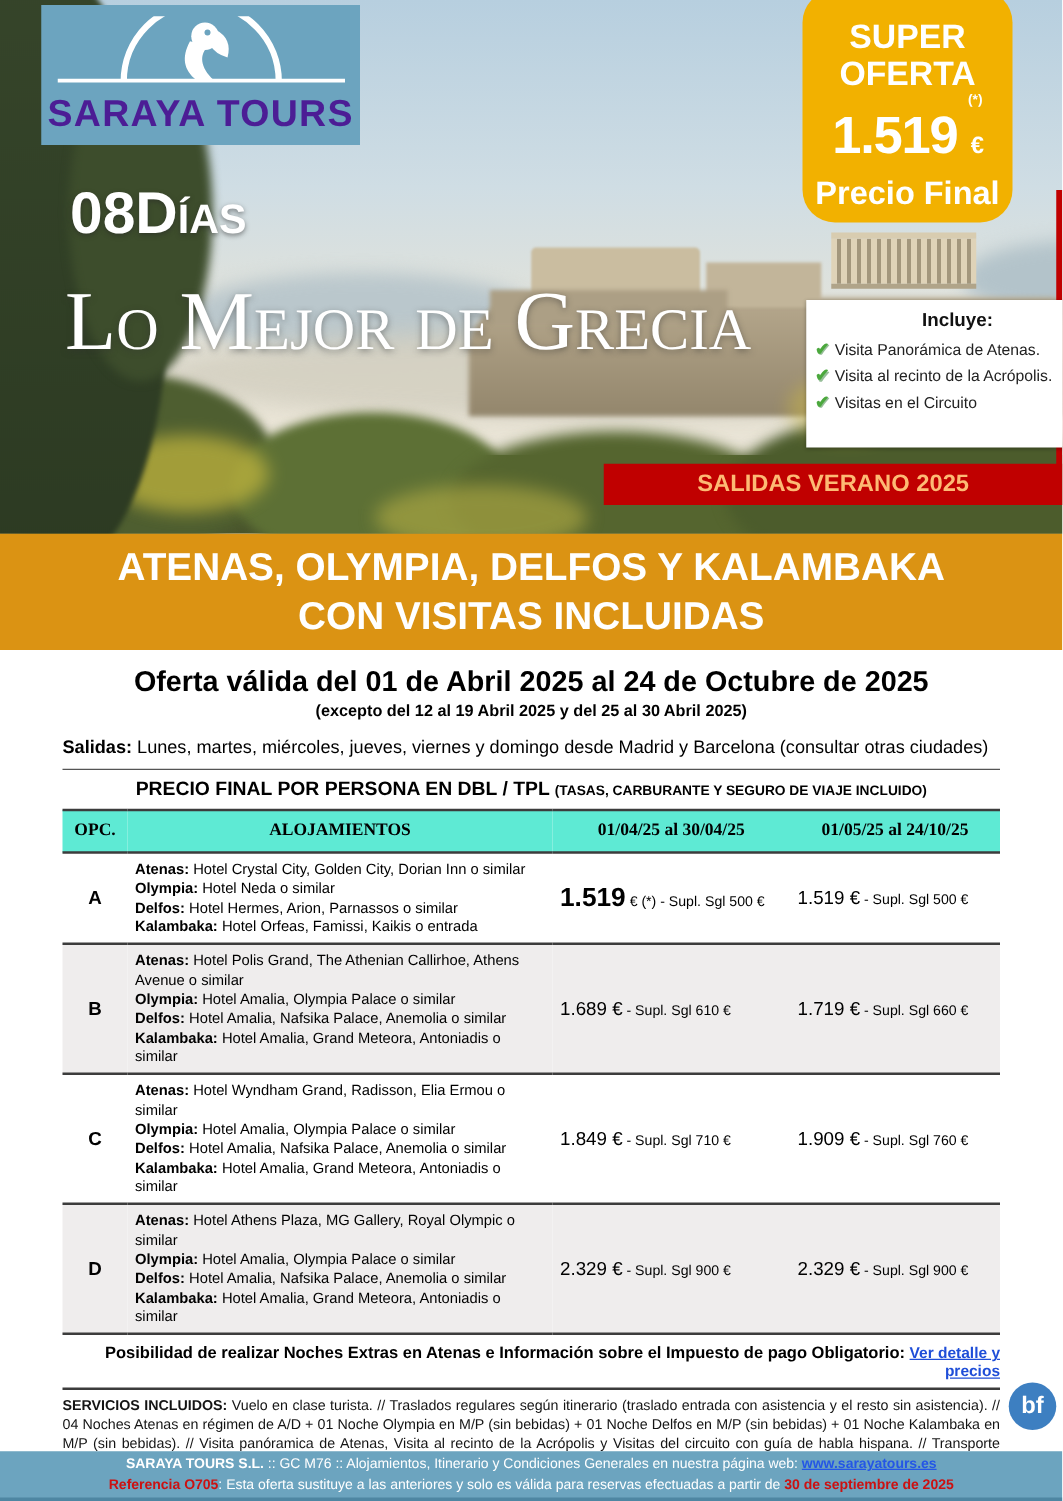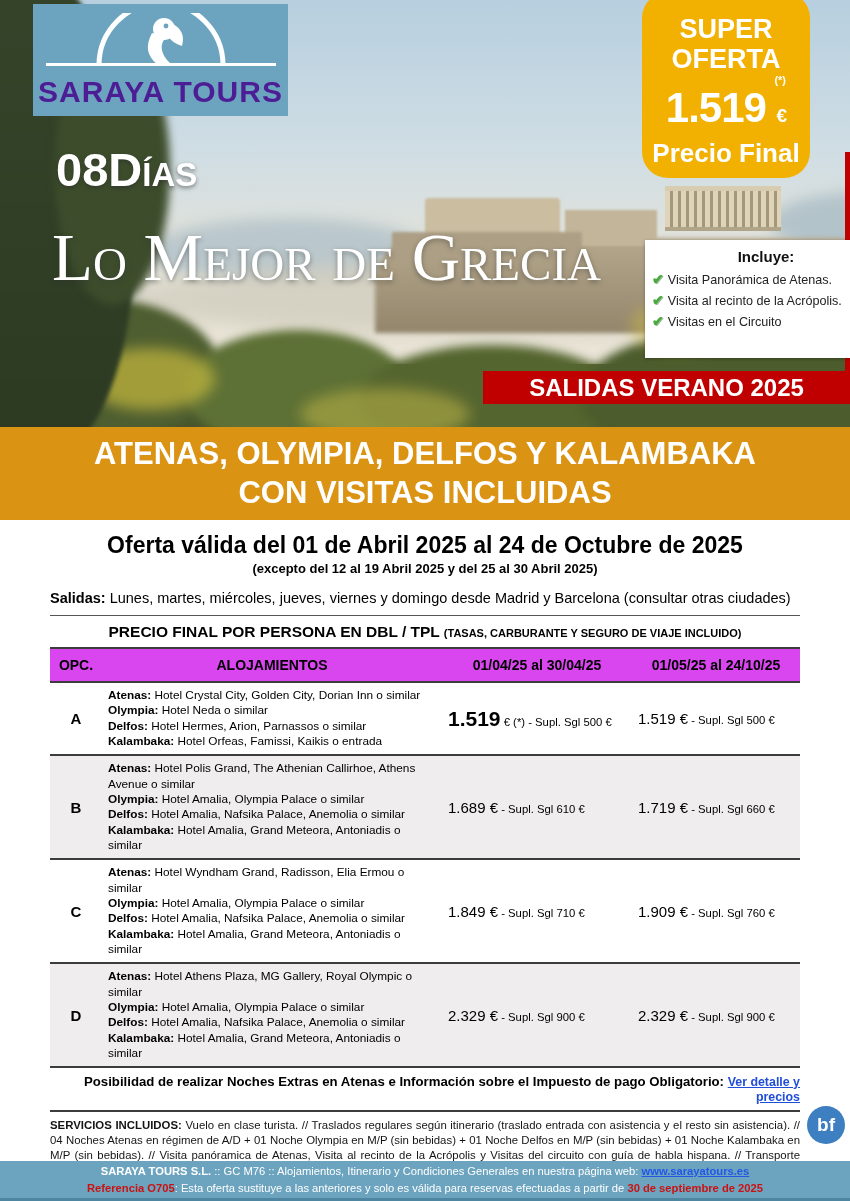--- a/index.html
+++ b/index.html
@@ -60,38 +60,38 @@
 
   
   .includes-box{position:absolute;left:645px;top:240px;width:239px;height:118px;background:#fff;z-index:6;
         box-sizing:border-box;padding:8px 4px 6px 7px;box-shadow:0 1px 3px rgba(0,0,0,.3);}
   .inc-title{font-weight:bold;font-size:15px;text-align:center;margin-bottom:7px;color:#111;}
   .inc-item{font-size:12.6px;color:#222;margin:6px 0;display:flex;gap:4px;align-items:baseline;white-space:nowrap;}
   .check{color:#4ba83d;font-size:14px;font-weight:bold;text-shadow:1px 1px 0 rgba(46,125,50,.5);line-height:1;}
 
   
   .season-banner{position:absolute;left:483px;top:371px;width:367px;height:33px;background:#c00000;z-index:6;
-        color:#ffffff;font-weight:bold;font-size:24px;display:flex;align-items:center;justify-content:center;}
+        color:#fdba74;font-weight:bold;font-size:19px;display:flex;align-items:center;justify-content:center;}
 
   
   .destinations-banner{position:absolute;top:427px;left:0;width:850px;height:93px;background:#db9313;z-index:5;
         color:#fff;font-weight:bold;text-align:center;display:flex;flex-direction:column;justify-content:center;gap:3px;}
   .dest-l{font-size:31px;line-height:36px;letter-spacing:0;}
 
   
   .content{position:absolute;top:520px;left:0;width:850px;padding:0 50px;box-sizing:border-box;color:#000;}
   .validity-title{text-align:center;font-weight:bold;font-size:23px;margin-top:12px;}
   .validity-exc{text-align:center;font-weight:bold;font-size:13px;margin-top:2px;}
   .departures{font-size:14.5px;margin-top:14px;}
   .tbl-title{border-top:1.5px solid #555;text-align:center;font-size:15.5px;font-weight:bold;
         padding:7px 0 6px;margin-top:9px;}
   .tbl-title .note{font-size:11px;}
   table{width:100%;border-collapse:collapse;}
-  thead th{background:#d946ef;border-top:2.5px solid #3c3c3c;border-bottom:2.5px solid #3c3c3c;
-        font-size:14px;padding:8px 4px;}
+  thead th{background:#5eead4;border-top:2.5px solid #3c3c3c;border-bottom:2.5px solid #3c3c3c;
+        font-size:14px;padding:8px 4px;font-family:Liberation Serif, serif;}
   tbody td{border-bottom:2.5px solid #3c3c3c;padding:5px 6px;vertical-align:middle;}
   tr.alt{background:#efeded;}
   .opt{font-weight:bold;font-size:15px;text-align:center;}
   .hotels{font-size:11.8px;line-height:1.3;}
   .price{text-align:left;font-size:12px;white-space:nowrap;}
   .price .big{font-size:15px;}
   .price .small{font-size:11.3px;}
   .price.featured .big{font-size:21px;font-weight:bold;}
   .extras{border-bottom:2.5px solid #3c3c3c;text-align:right;font-size:13.2px;font-weight:bold;padding:6px 0;}
   .extras a{color:#1f4ed8;text-decoration:underline;font-size:12.4px;cursor:pointer;}

